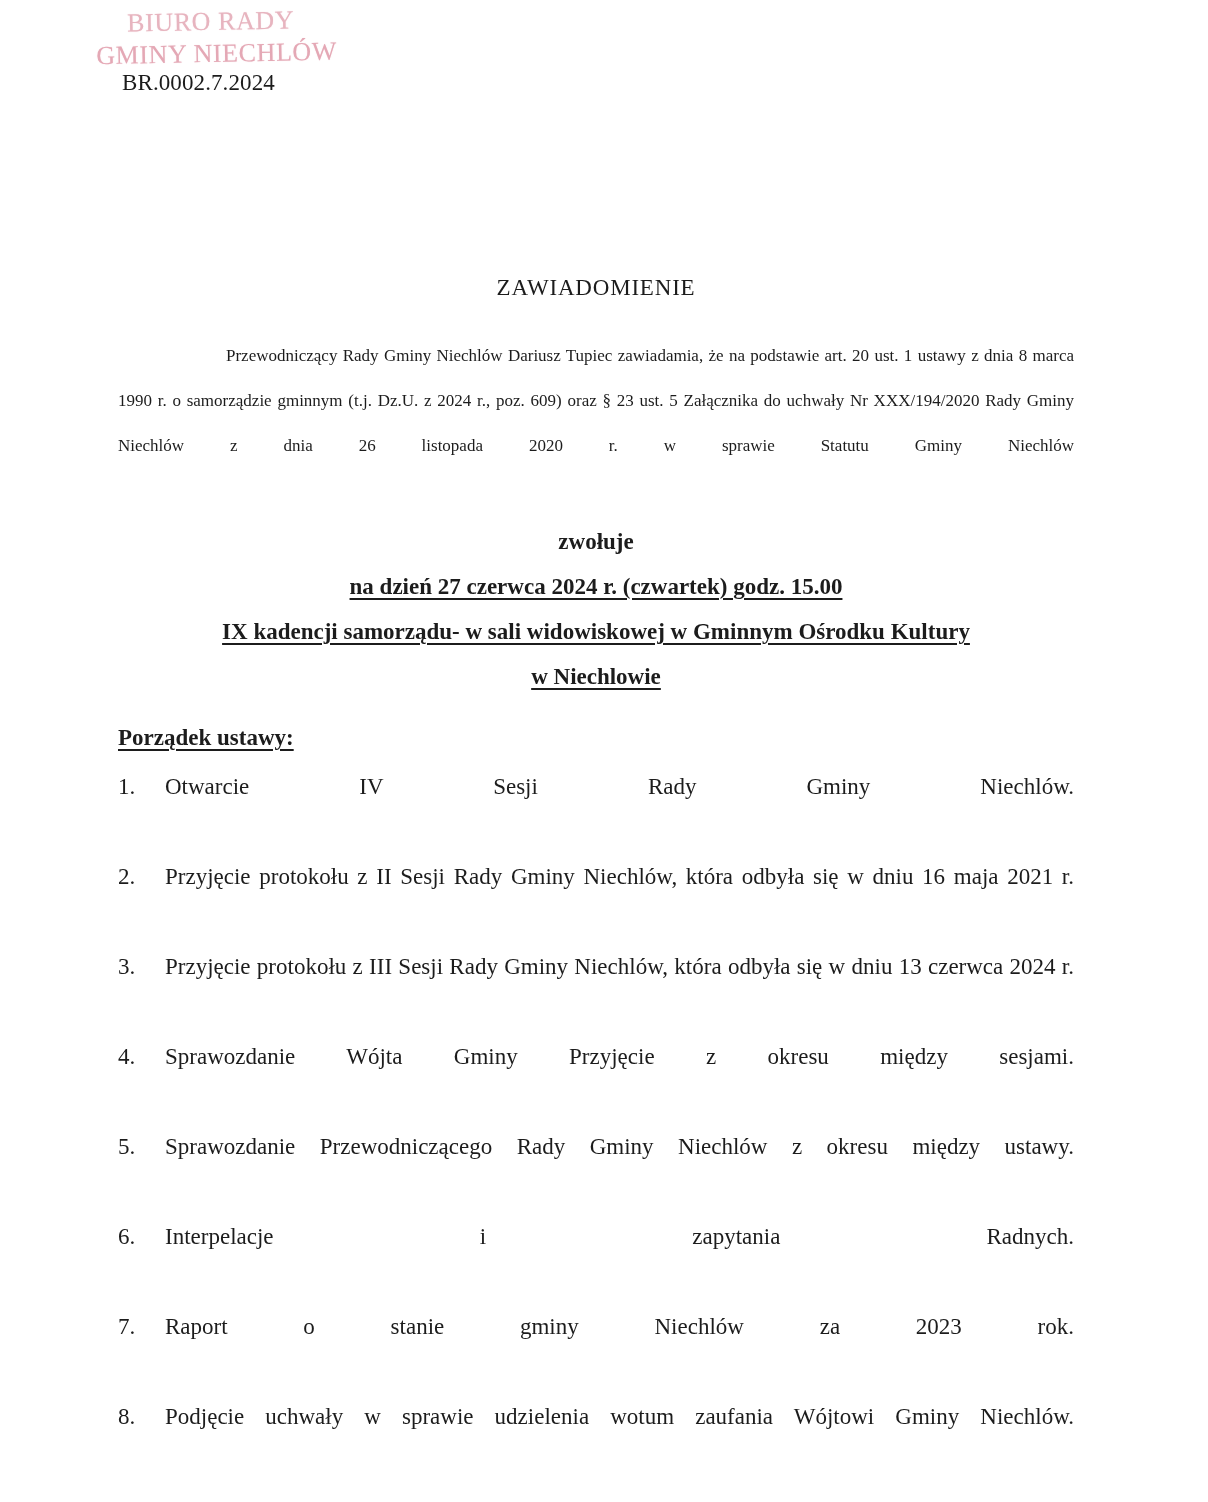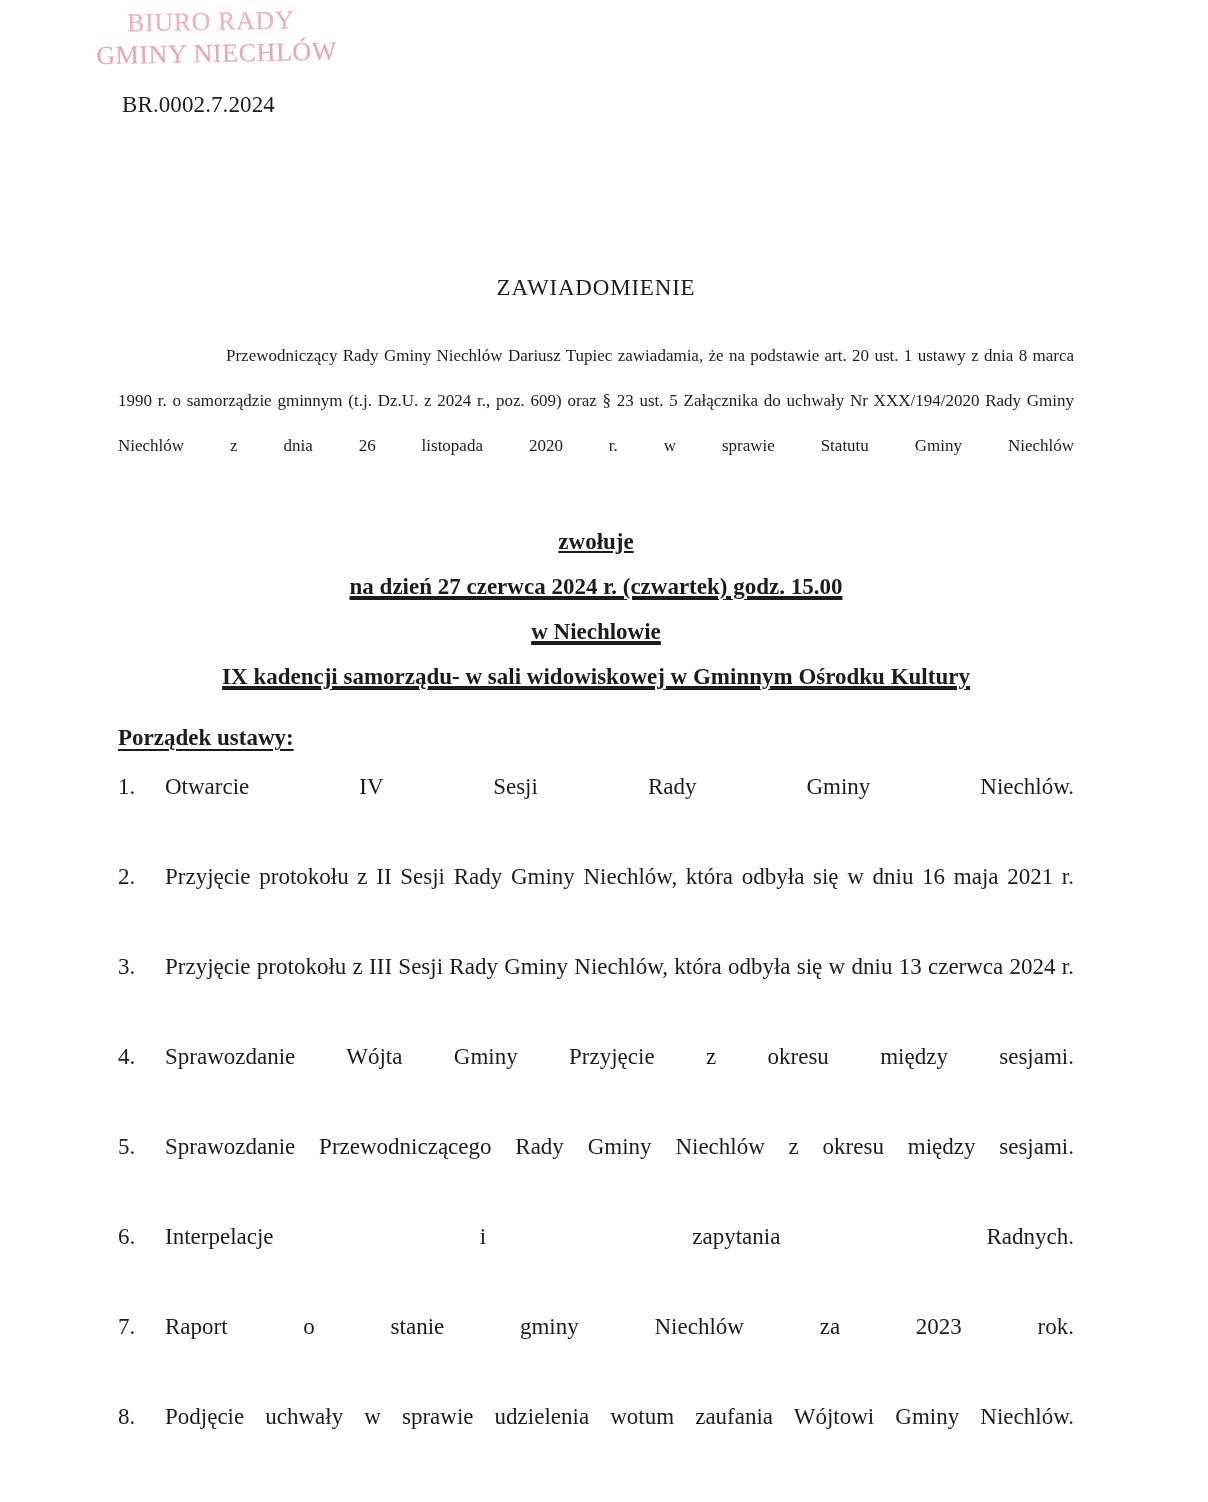--- a/index.html
+++ b/index.html
@@ -37,21 +37,21 @@
     pointer-events: none;
     white-space: nowrap;
   }
   .stamp .stamp-line1 { display: block; }
   .stamp .stamp-line2 { display: block; color: #e09aa9; }
 
   
   .header {
     position: absolute;
     left: 0;
-    top: 92px;
+    top: 70px;
     width: 1108px;
     height: 36px;
   }
   .ref-no {
     position: absolute;
     left: 122px;
     top: 0;
     font-size: 23px;
     letter-spacing: 0.1px;
     white-space: nowrap;
@@ -92,21 +92,20 @@
 
   .centered-lines {
     margin-top: 6px;
     text-align: center;
   }
   .centered-lines .cl {
     font-size: 23px;
     line-height: 45px;
     font-weight: bold;
     display: block;
-    text-decoration: underline;
   }
   .centered-lines .cl.underlined > span {
     text-decoration: underline;
     text-underline-offset: 4px;
     text-decoration-thickness: 2px;
   }
 
   .agenda-heading {
     margin-top: 16px;
     font-size: 23px;
@@ -169,22 +168,22 @@
 
   <div class="body-block">
 
     <div class="doc-title">ZAWIADOMIENIE</div>
 
     <p class="intro">Przewodniczący Rady Gminy Niechlów Dariusz Tupiec zawiadamia, że na podstawie art. 20 ust. 1 ustawy z dnia 8 marca 1990 r. o samorządzie gminnym (t.j. Dz.U. z 2024 r., poz. 609) oraz § 23 ust. 5 Załącznika do uchwały Nr XXX/194/2020 Rady Gminy Niechlów z dnia 26 listopada 2020 r. w sprawie Statutu Gminy Niechlów</p>
 
     <div class="centered-lines">
       <span class="cl">zwołuje</span>
       <span class="cl underlined"><span>na dzień 27 czerwca 2024 r.  (czwartek) godz. 15.00</span></span>
+      <span class="cl underlined"><span>IX kadencji samorządu- w sali widowiskowej w Gminnym Ośrodku Kultury</span></span>
       <span class="cl underlined"><span>w Niechlowie</span></span>
-      <span class="cl underlined"><span>IX kadencji samorządu- w sali widowiskowej w Gminnym Ośrodku Kultury</span></span>
     </div>
 
     <div class="agenda-heading"><span>Porządek ustawy:</span></div>
 
     <ol class="agenda-list">
       <li>
         <span class="num">1.</span>
         <span class="txt">Otwarcie IV Sesji Rady Gminy Niechlów.</span>
       </li>
       <li>
@@ -194,21 +193,21 @@
       <li>
         <span class="num">3.</span>
         <span class="txt">Przyjęcie protokołu z III Sesji Rady Gminy Niechlów, która odbyła się w dniu 13 czerwca 2024 r.</span>
       </li>
       <li>
         <span class="num">4.</span>
         <span class="txt">Sprawozdanie Wójta Gminy Przyjęcie z okresu między sesjami.</span>
       </li>
       <li>
         <span class="num">5.</span>
-        <span class="txt">Sprawozdanie Przewodniczącego Rady Gminy Niechlów z okresu między sesjami.</span>
+        <span class="txt">Sprawozdanie Przewodniczącego Rady Gminy Niechlów z okresu między ustawy.</span>
       </li>
       <li>
         <span class="num">6.</span>
         <span class="txt">Interpelacje i zapytania Radnych.</span>
       </li>
       <li>
         <span class="num">7.</span>
         <span class="txt">Raport o stanie gminy Niechlów za 2023 rok.</span>
       </li>
       <li>

